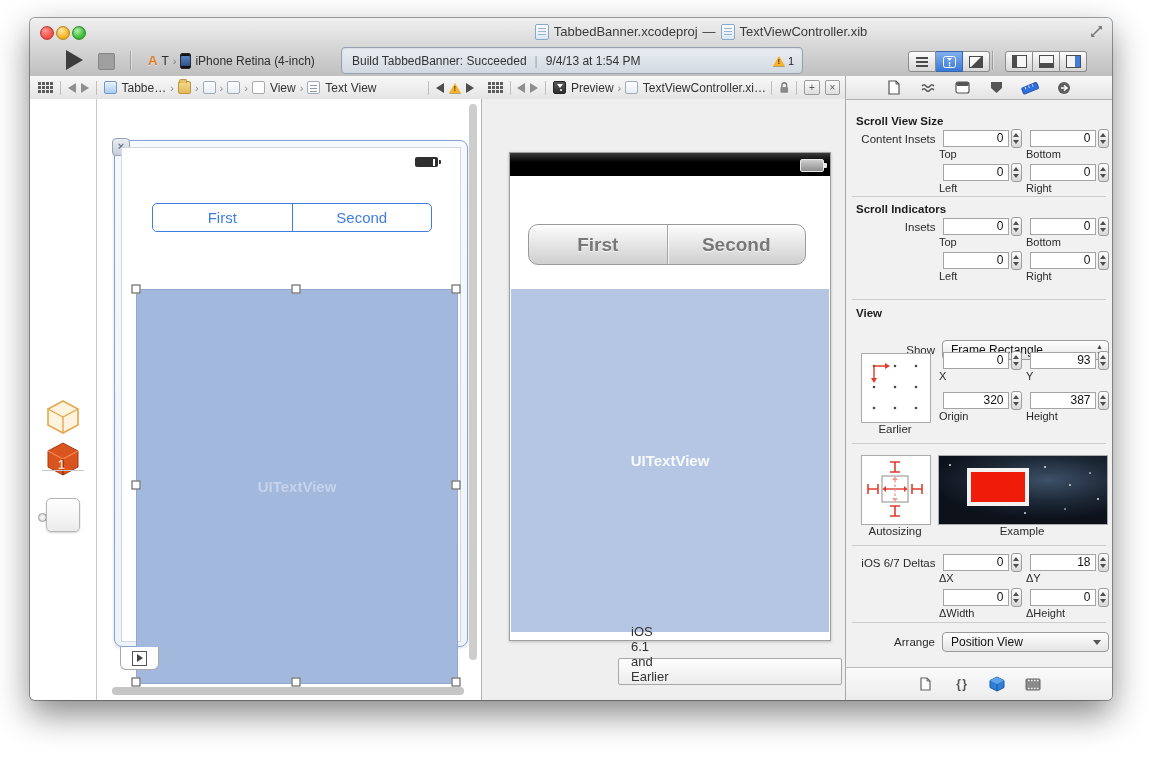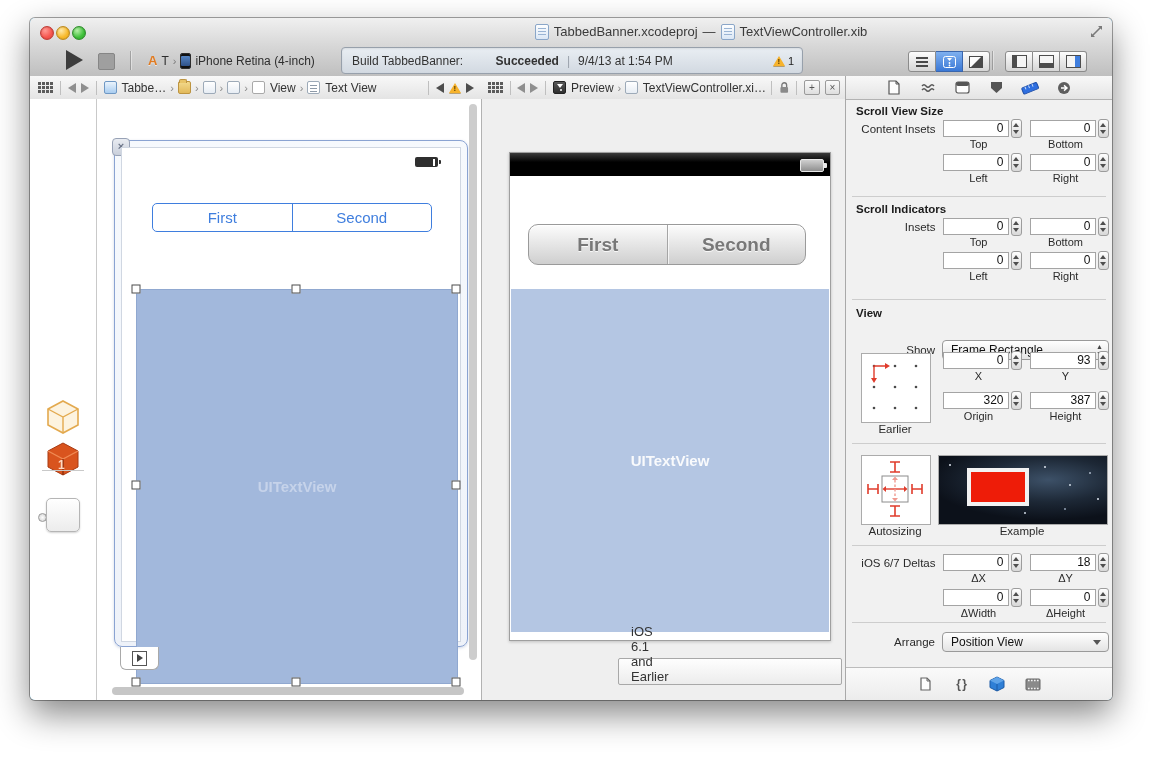--- a/index.html
+++ b/index.html
@@ -27,21 +27,21 @@
   .stopbtn{position:absolute;left:68px;top:8px;width:15px;height:15px;background:#9f9f9f;border:1px solid #868686;border-radius:2px;}
   .tsep{position:absolute;top:6px;width:1px;height:19px;background:rgba(0,0,0,.22);box-shadow:1px 0 0 rgba(255,255,255,.4);}
   .scheme{position:absolute;left:118px;top:0;height:31px;display:flex;align-items:center;gap:4px;font-size:12px;color:#2e2e2e;}
   .aicon{font-weight:bold;font-size:13px;color:#e07b22;text-shadow:0 1px 0 rgba(255,255,255,.6);}
   .chev{color:#7c7c7c;font-size:11px;}
   .phoneicon{width:9px;height:14px;border:1px solid #2c2c2c;border-radius:2px;background:linear-gradient(#5d8fd0,#27477c);box-shadow:inset 0 2px 0 #111,inset 0 -2px 0 #111;}
   .statusbox{position:absolute;left:311px;top:2px;width:460px;height:25px;border:1px solid #97a0ab;border-radius:4px;
              background:linear-gradient(#e9eef3,#d2d9e1);display:flex;align-items:center;font-size:12px;color:#333;
              box-shadow:inset 0 1px 2px rgba(0,0,0,.08);}
   .statusbox .txt{margin-left:10px;white-space:nowrap;}
-  .statusbox b{font-weight:bold;margin-left:29px;}
+  .statusbox b{font-weight:normal;}
   .statusbox .div{margin:0 8px;color:#9aa2ac;}
   .statuswarn{margin-left:auto;margin-right:8px;display:flex;align-items:center;gap:3px;font-size:11px;color:#222;}
   .segbtns{position:absolute;top:6px;display:flex;}
   .segbtns .b{width:26px;height:19px;border:1px solid #8b8b8b;border-left:none;background:linear-gradient(#fdfdfd,#d6d6d6);
               display:flex;align-items:center;justify-content:center;}
   .segbtns .b:first-child{border-left:1px solid #8b8b8b;border-radius:3px 0 0 3px;}
   .segbtns .b:last-child{border-radius:0 3px 3px 0;}
   .segbtns .b.sel{background:linear-gradient(#7fb0ef,#3a78d6);border-color:#3a66ad;}
   .glyph-lines{width:12px;height:10px;background:repeating-linear-gradient(#4a4a4a 0 2px,transparent 2px 4px);}
   .glyph-version{width:12px;height:10px;background:linear-gradient(135deg,#fdfdfd 49%,#4a4a4a 51%);border:1px solid #4a4a4a;}
@@ -135,21 +135,21 @@
   .nf{width:66px;height:17px;box-sizing:border-box;border:1px solid #a4a4a4;background:#fff;font-size:12px;
       line-height:15px;text-align:right;padding-right:4px;color:#111;}
   .st{position:relative;width:11px;height:19px;margin-left:2px;background:linear-gradient(#fefefe,#d8d8d8);
       border:1px solid #9c9c9c;border-radius:3px;box-sizing:border-box;}
   .st i{position:absolute;left:1.5px;width:0;height:0;border-left:3px solid transparent;border-right:3px solid transparent;}
   .st .up{top:3px;border-bottom:4px solid #4e4e4e;}
   .st .dn{bottom:3px;border-top:4px solid #4e4e4e;}
   .pairgap{width:8px;}
   .crow{display:flex;height:13px;font-size:11px;color:#2a2a2a;}
   .crow .sp{width:93px;}
-  .crow .cap{width:79px;text-align:center;}
+  .crow .cap{width:79px;text-align:left;}
   .crow .g{width:8px;}
   .hdiv{position:absolute;left:6px;right:6px;height:1px;background:#cdcdcd;}
   .popup{display:flex;align-items:center;width:167px;height:20px;box-sizing:border-box;border:1px solid #9a9a9a;border-radius:4px;
          background:linear-gradient(#fff,#e4e4e4);font-size:12px;color:#111;position:relative;}
   .popup .pt{margin-left:8px;}
   .popup .arrows{position:absolute;right:5px;top:3px;font-size:7px;color:#444;line-height:6.5px;text-align:center;}
   .popup .darr{position:absolute;right:7px;top:7px;width:0;height:0;border-left:4px solid transparent;border-right:4px solid transparent;border-top:5px solid #555;}
   .originbox,.autobox{position:absolute;width:68px;height:68px;background:#fff;border:1px solid #ababab;}
   .boxcap{position:absolute;font-size:11.5px;color:#2a2a2a;text-align:center;}
   .examplebox{position:absolute;width:168px;height:68px;border:1px solid #ababab;
@@ -434,21 +434,21 @@
       <span class="tabico">
         <svg width="14" height="14" viewBox="0 0 14 14">
             <circle cx="7" cy="7" r="6" fill="#5e5e5e"></circle>
             <path d="M4 7 H9 M7 4.4 L10 7 L7 9.6" fill="none" stroke="#fff" stroke-width="1.4"></path>
           </svg>
       </span>
     </div>
 
     <div class="inspbody">
 
-      <div class="sect" style="top:6px">
+      <div class="sect" style="top:16px">
         <div class="stitle">Scroll View Size</div>
         <div class="frow">
           <span class="flabel">Content Insets</span>
           <span class="nf">0</span>
           <span class="st">
               <i class="up"></i>
               <i class="dn"></i>
             </span>
           <span class="pairgap"></span>
           <span class="nf">0</span>

